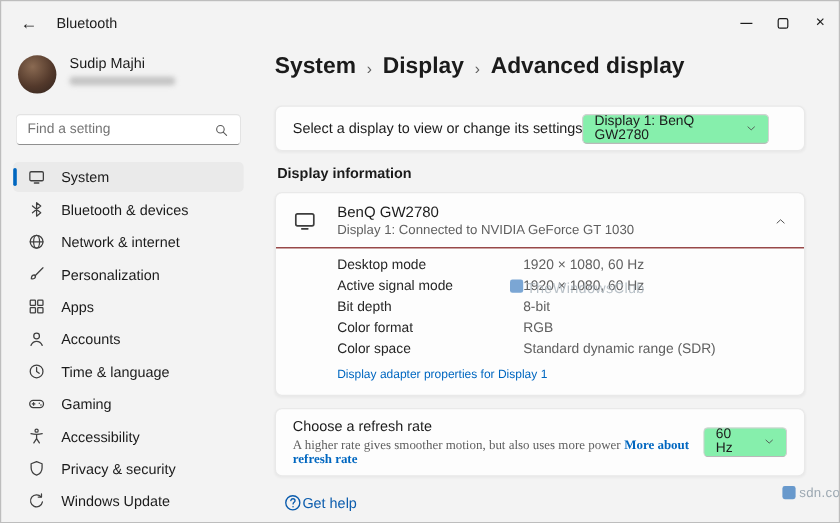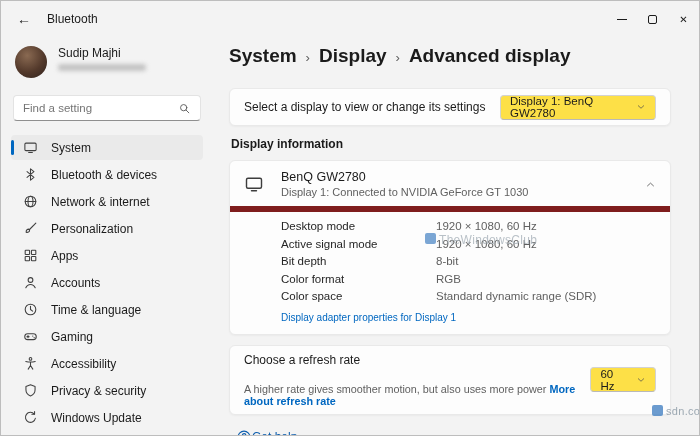--- a/index.html
+++ b/index.html
@@ -45,49 +45,49 @@
 
   
   .main { position:absolute; left:212px; top:36px; right:0; bottom:0; padding:6px 28px 0 16px; }
 
   .breadcrumb { display:flex; align-items:center; font-size:19px; font-weight:600; margin-top:2px; }
   .crumb-sep { font-size:13px; font-weight:400; color:#616161; margin:0 9px; padding-top:3px; }
 
   .card { background:#fdfdfd; border:1px solid #e9e9e9; border-radius:6px; box-shadow:0 1px 2px rgba(0,0,0,.04); }
 
   .selector-card { margin-top:21px; height:38px; display:flex; align-items:center;
-                   justify-content:space-between; padding:0 14px; }
+                   padding:0 14px; }
   .selector-label { font-size:12px; }
 
-  .dropdown { height:25px; background:#fde047; border:1px solid #d2d2d2; border-bottom-color:#b9b9b9;
+  .dropdown { height:25px; background:#86efac; border:1px solid #d2d2d2; border-bottom-color:#b9b9b9;
               border-radius:4px; display:flex; align-items:center; justify-content:space-between;
               gap:10px; padding:0 9px; font-size:11.5px; }
   .dd-display { width:156px; }
   .dd-hz { width:76px; }
   .dd-chevron svg { width:10px; height:10px; color:#4a4a4a; }
 
   .section-header { margin:11px 2px 9px; font-size:12px; font-weight:700; }
 
-  .expander-header { display:flex; align-items:center; padding:9px 14px 8px; border-bottom:6px solid #7f1d1d; }
+  .expander-header { display:flex; align-items:center; padding:9px 14px 8px; border-bottom:1px solid #7f1d1d; }
   .monitor-icon svg { width:20px; height:20px; color:#3d3d3d; }
   .exp-text { margin-left:17px; }
   .device-name { font-size:12.5px; }
   .device-sub { font-size:11px; color:#5f5f5f; margin-top:2px; }
   .exp-chevron { margin-left:auto; }
   .exp-chevron svg { width:11px; height:11px; color:#4a4a4a; }
 
   .info-body { padding:6px 14px 9px 51px; }
   .detail-row { display:flex; font-size:11.5px; line-height:17.5px; }
   .detail-label { width:155px; color:#262626; }
   .detail-value { color:#606060; }
   .adapter-link { display:inline-block; margin-top:6px; font-size:10px; color:#0067c0; text-decoration:none; }
 
   .refresh-card { margin-top:10px; display:flex; align-items:center; justify-content:space-between; padding:7px 14px; }
   .refresh-title { font-size:12px; }
-  .refresh-desc { font-size:10.8px; color:#5f5f5f; margin-top:16px; }
+  .refresh-desc { font-size:10.8px; color:#5f5f5f; margin-top:3px;font-family:Liberation Serif, serif; }
   .refresh-link { color:#0067c0; font-weight:600; margin-left:3px; text-decoration:none; }
 
   .footer-links { margin-top:14px; padding-left:7px; }
   .footer-link { display:flex; align-items:center; font-size:12px; color:#0b5cad;
                  margin-bottom:11px; text-decoration:none; }
   .footer-icon svg { width:16px; height:16px; color:#0b5cad; }
 
   
   .wm { position:absolute; display:flex; align-items:flex-start; gap:3px; pointer-events:none; }
   .wm-center { left:424px; top:232px; opacity:.8; }

